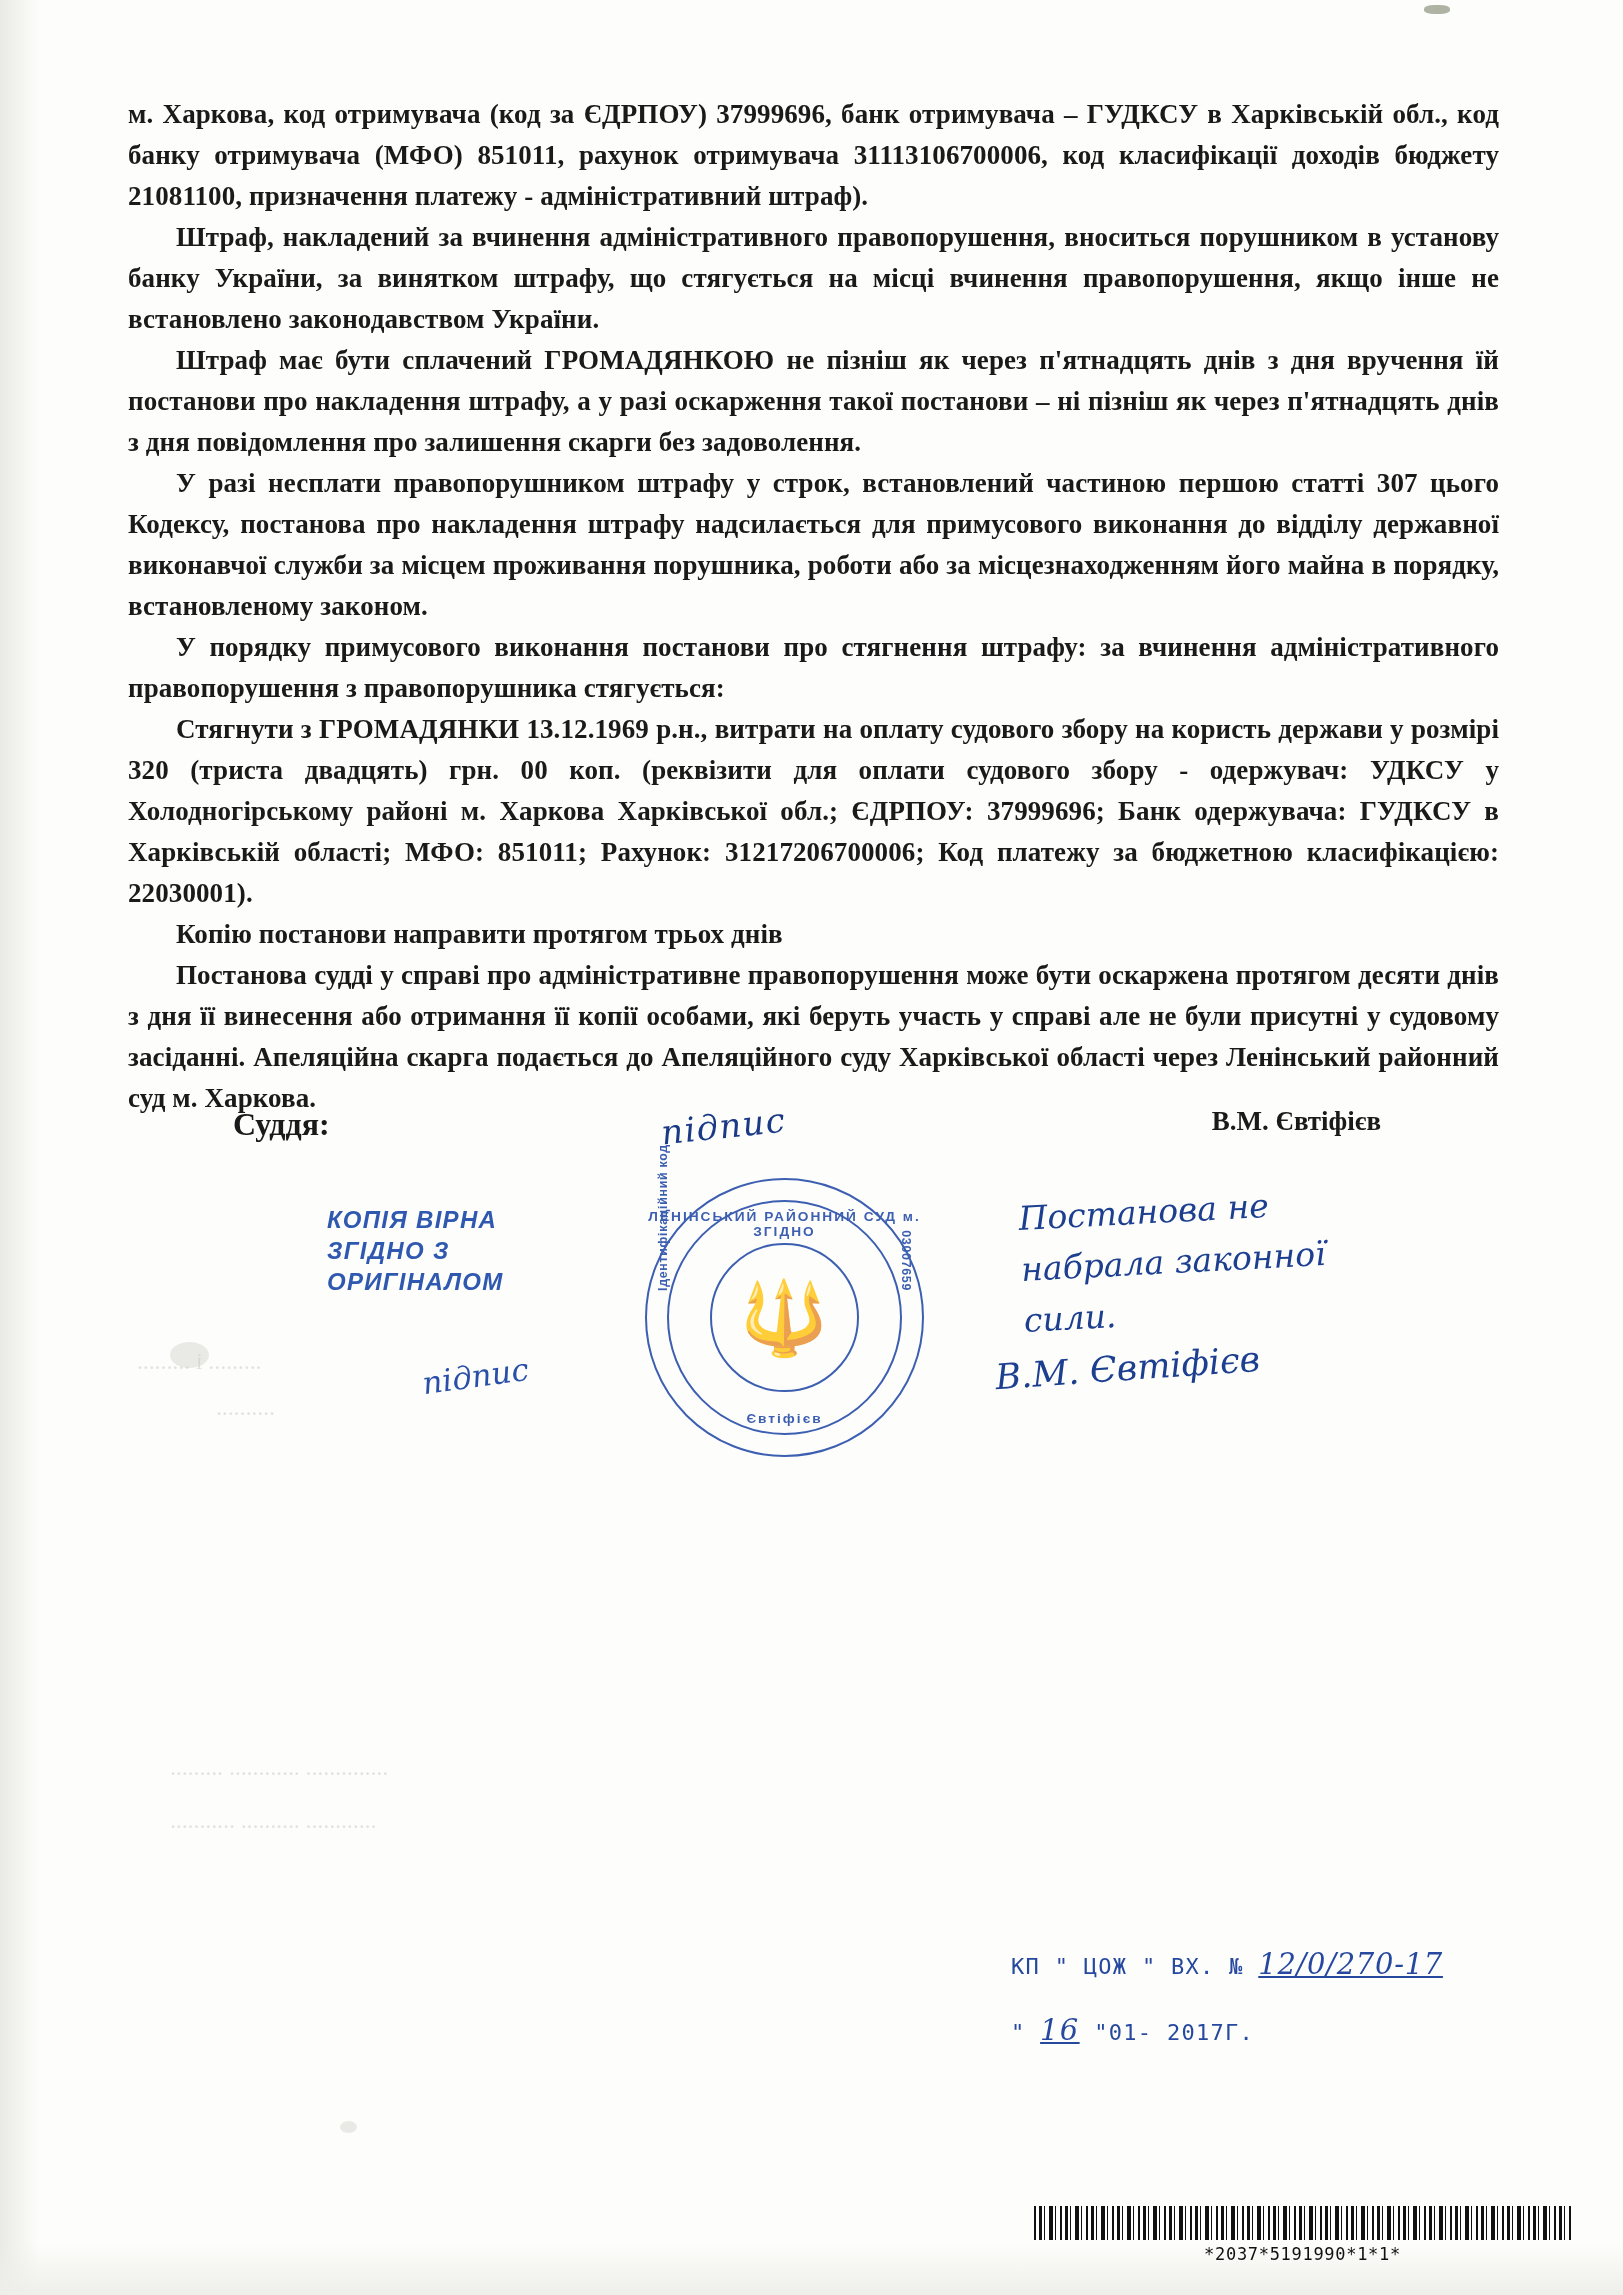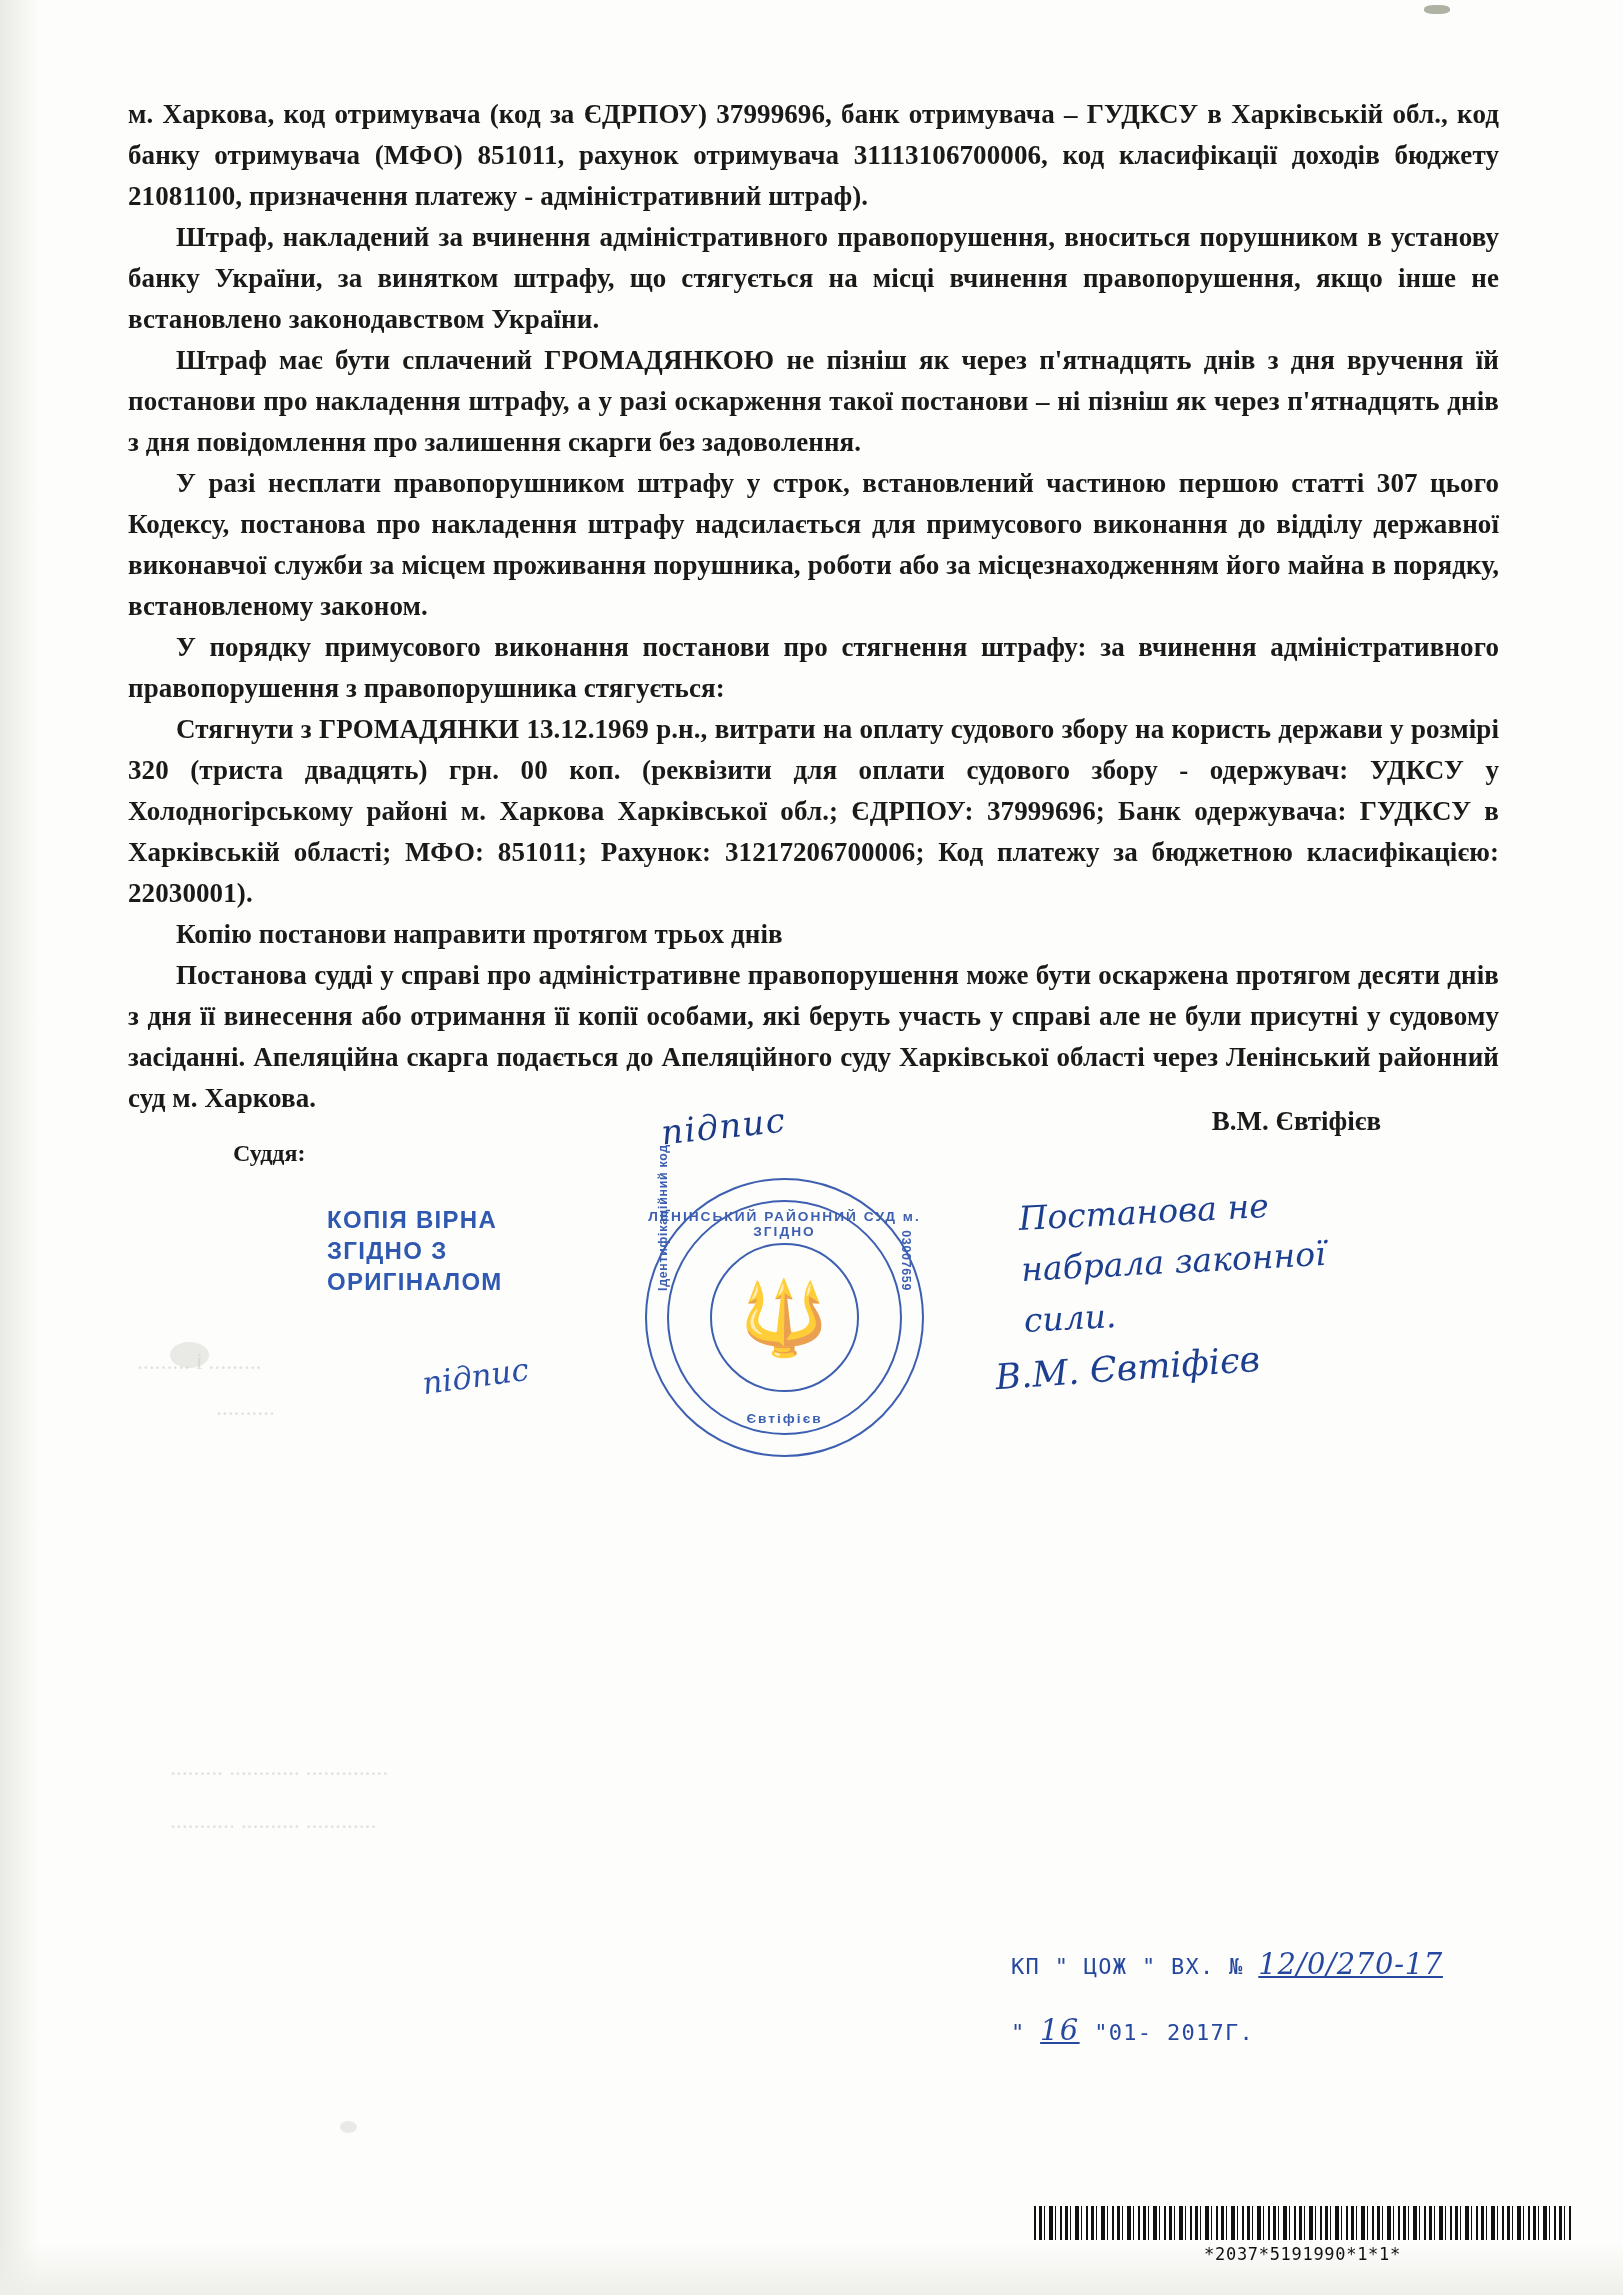--- a/index.html
+++ b/index.html
@@ -71,23 +71,22 @@
     position: absolute;
     left: 128px;
     top: 1106px;
     width: 1371px;
     height: 39px;
   }
   .sign-label {
     position: absolute;
     left: 105px;
     top: 0;
-    font-size: 24px;
-    font-weight: bold;
-    margin-top: 34px;
+    font-size: 32px;
+    font-weight: bold;
   }
   .sign-name {
     position: absolute;
     right: 118px;
     top: 0;
     font-size: 27px;
     font-weight: bold;
     white-space: nowrap;
   }
   .sign-scribble {
@@ -106,21 +105,21 @@
     position: absolute;
     left: 327px;
     top: 1204px;
     color: #2f58b0;
     font-family: "Liberation Sans", sans-serif;
     font-size: 24px;
     font-weight: bold;
     line-height: 31px;
     letter-spacing: 1.3px;
   }
-  .copy-true div { white-space: nowrap; }
+  .copy-true div { white-space: nowrap; font-style: italic; }
 
   .copy-sign {
     position: absolute;
     left: 422px;
     top: 1358px;
     color: #2a4fa8;
     font-family: "DejaVu Serif", serif;
     font-style: italic;
     font-size: 31px;
     transform: rotate(-8deg);

